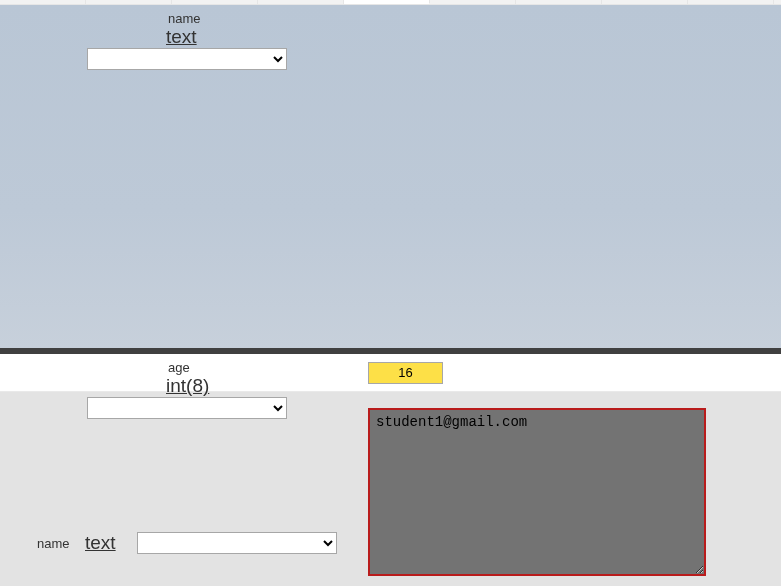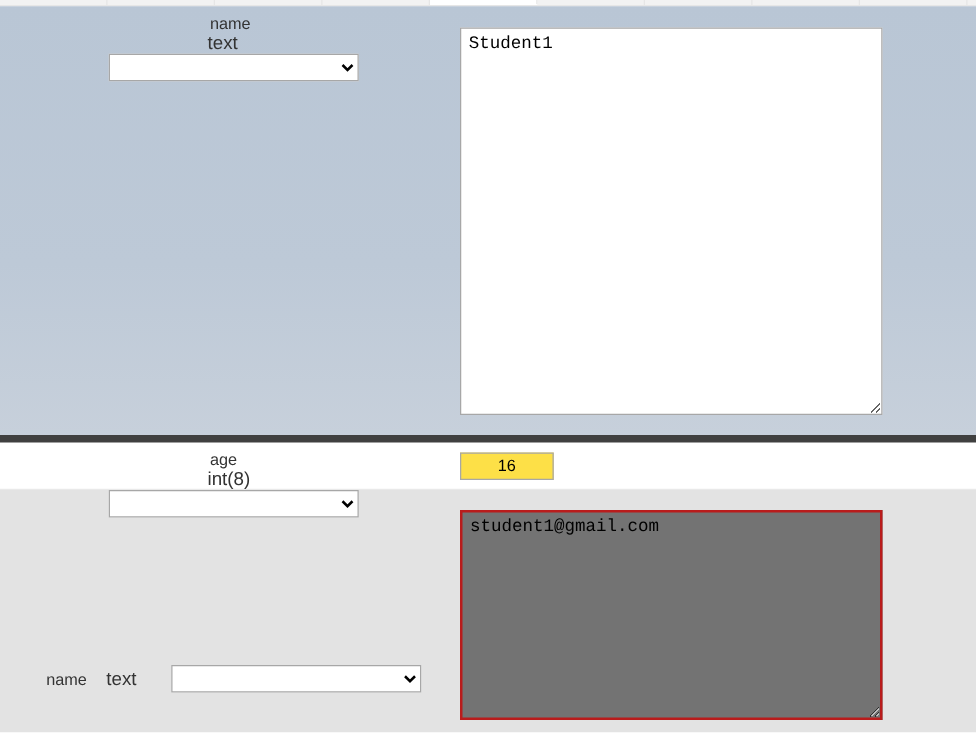--- a/index.html
+++ b/index.html
@@ -53,21 +53,22 @@
       flex-direction: column;
     }
     .col-name {
       width: 48px;
       color: #333;
       font-size: 13px;
     }
     .col-type {
       width: 52px;
       color: #333;
-      font-size: 15px;
+      font-size: 19px;
+      text-decoration: underline;
     }
     .col-func {
       width: 210px;
     }
     select.func {
       width: 200px;
       height: 22px;
       font-size: 13px;
       background: #fff;
       border: 1px solid #a7a7a7;
@@ -138,24 +139,20 @@
 <div class="row name-row">
   <div class="left">
     <span class="col-name">name</span>
     <span class="col-type">text</span>
     <span class="col-func">
       <select class="func">
         <option></option>
       </select>
     </span>
   </div>
-  <div class="right">
-    <textarea class="bigval" style="">Student1</textarea>
-
-  </div>
 </div>
 
 <div class="row age-row">
   <div class="left">
     <span class="col-name">age</span>
     <span class="col-type">int(8)</span>
     <span class="col-func">
       <select class="func">
         <option></option>
       </select>

